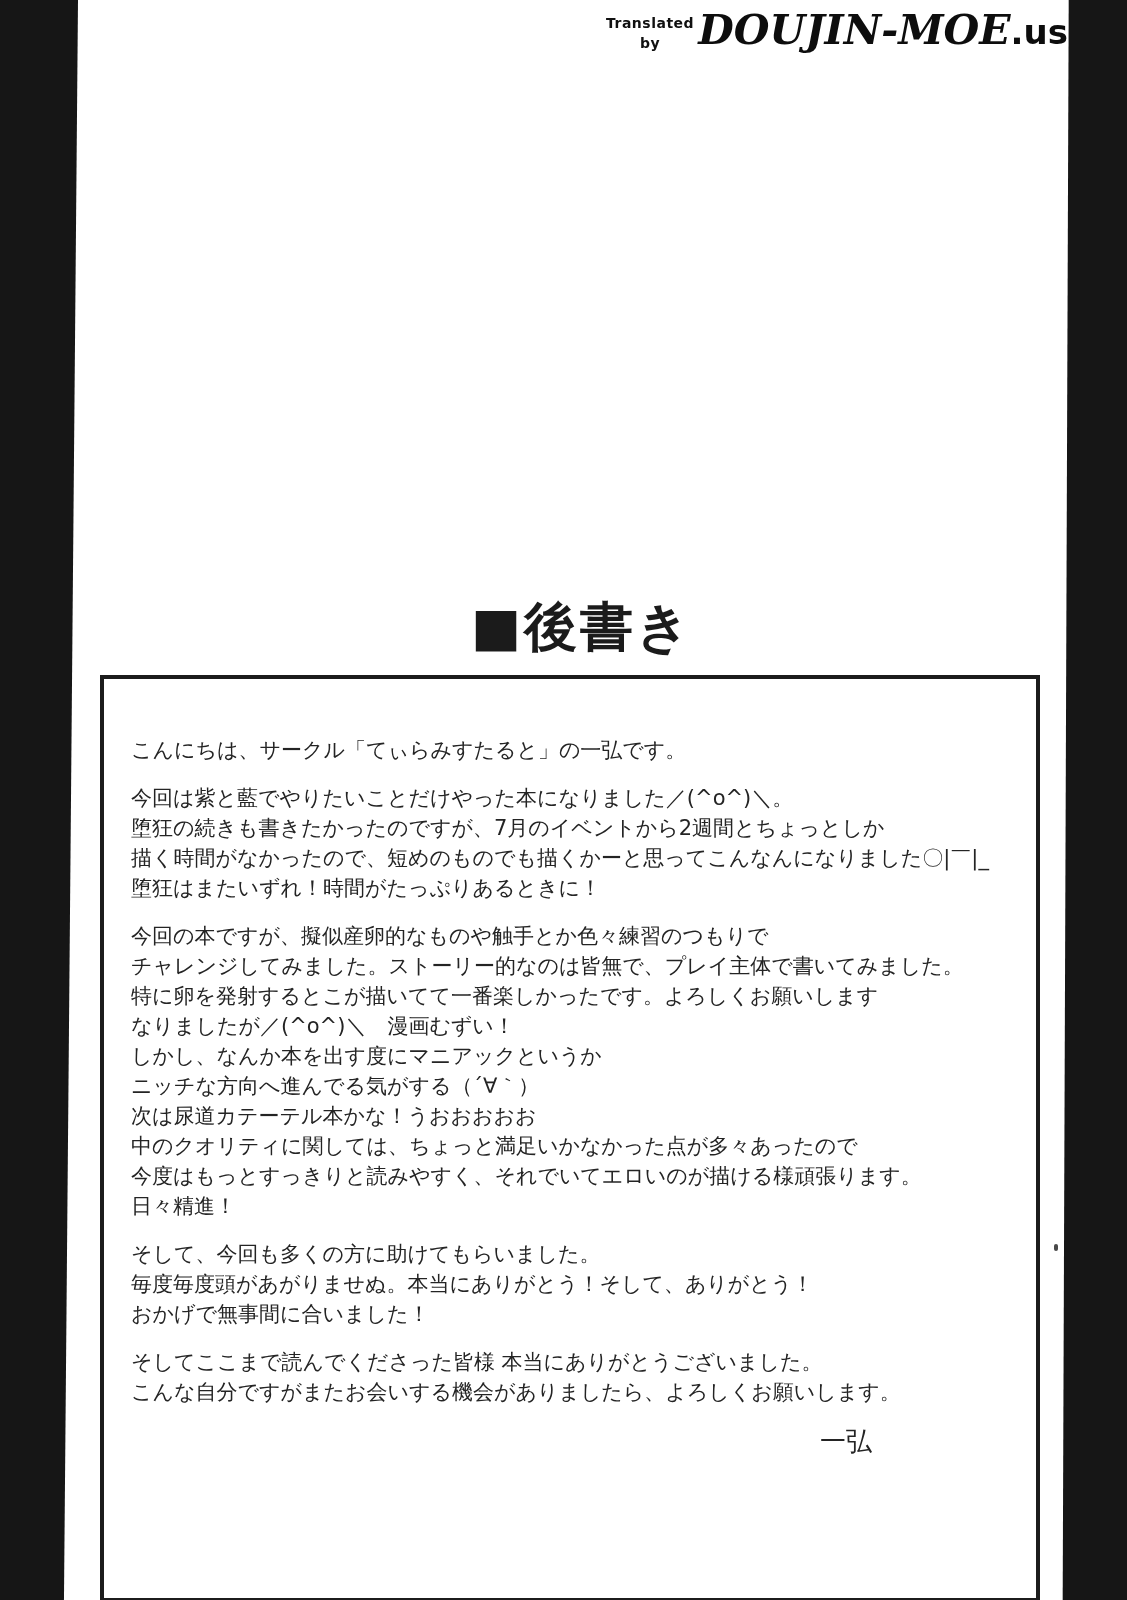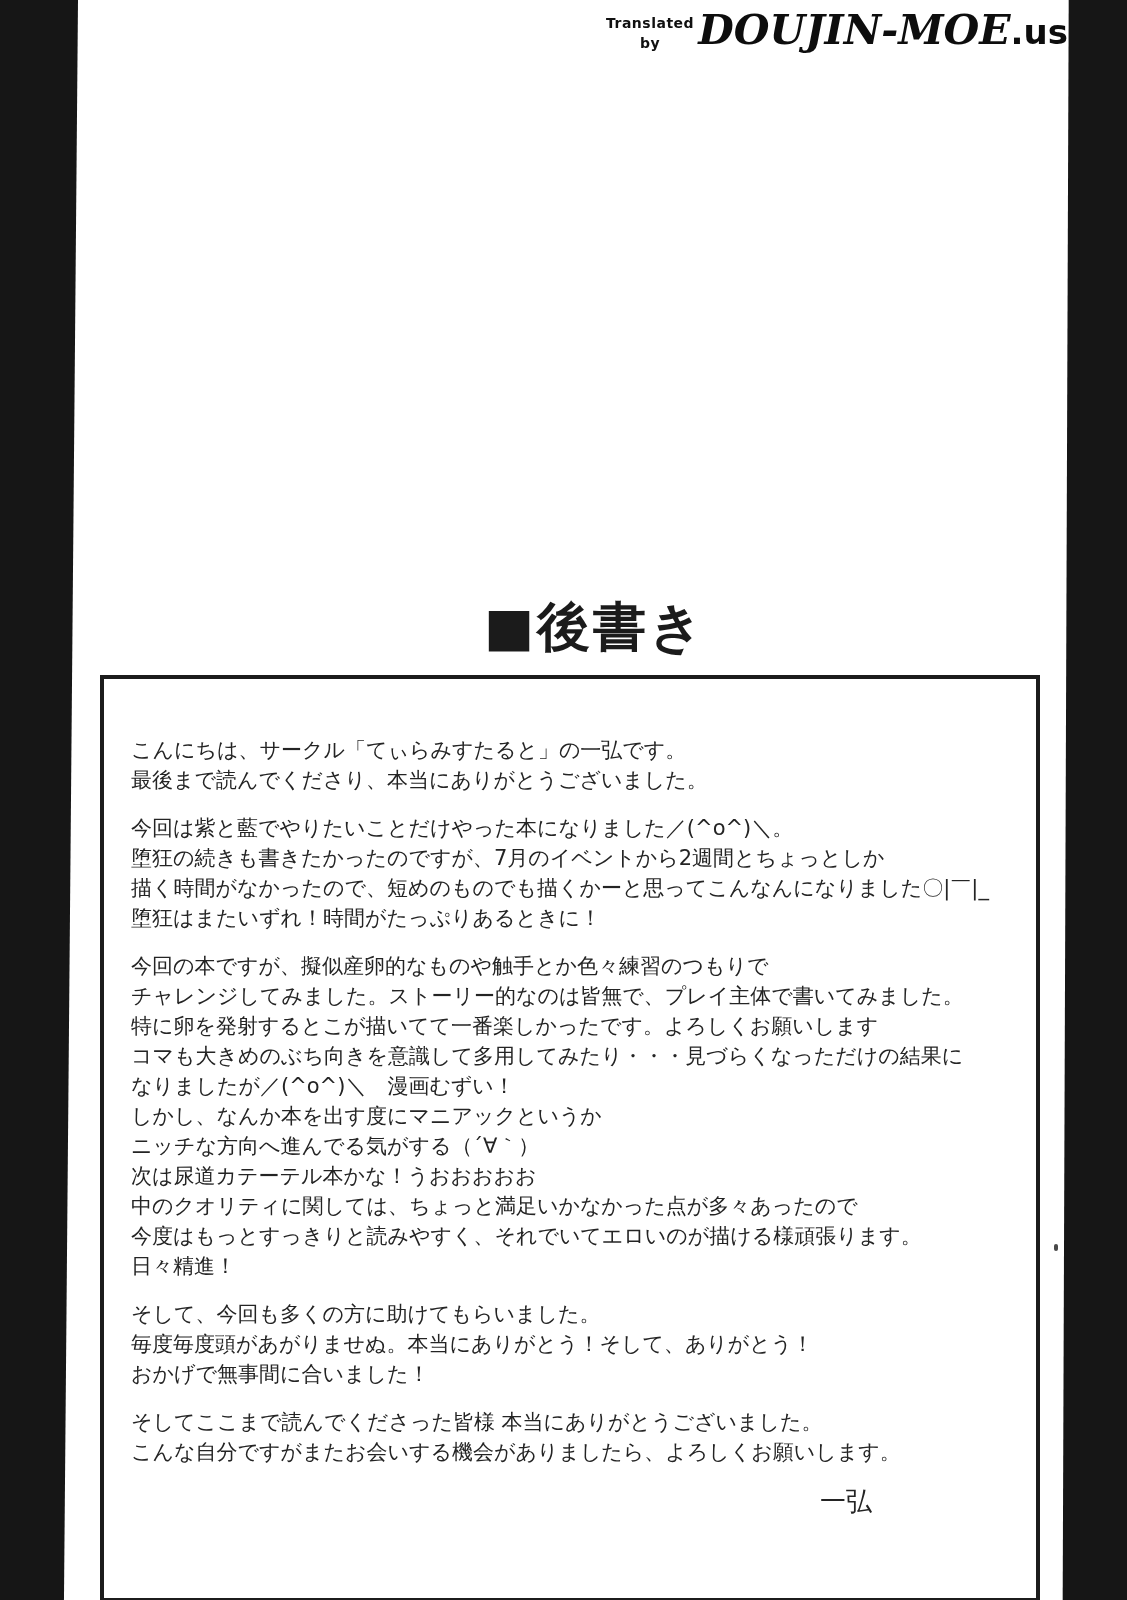--- a/index.html
+++ b/index.html
@@ -46,21 +46,21 @@
     font-weight: bold; font-style: italic;
     font-size: 41px; line-height: 48px;
     letter-spacing: 0px; color: #0d0d0d;
   }
   .logo-suffix {
     font-family: "DejaVu Sans", sans-serif;
     font-weight: bold; font-size: 34px; color: #0d0d0d;
   }
   
   .title {
-    position: absolute; left: 484px; top: 592px;
+    position: absolute; left: 471px; top: 592px;
     margin: 0;
     font-size: 53px; font-weight: bold;
     letter-spacing: 3px; color: #1b1b1b;
     white-space: nowrap;
   }
   
   .box {
     position: absolute; left: 100px; top: 675px;
     width: 940px; height: 927px;
     border: 4px solid #1c1c1c;
@@ -97,35 +97,33 @@
       <span class="logo-main">DOUJIN-MOE</span><span class="logo-suffix">.us</span>
     </div>
   </div>
 
   <h1 class="title">■後書き</h1>
 
   <div class="box">
 
     <div class="para">
       <div class="line">こんにちは、サークル「てぃらみすたると」の一弘です。</div>
-      <div class="line">最後まで読んでくださり、本当にありがとうございました。</div>
     </div>
 
     <div class="para">
       <div class="line">今回は紫と藍でやりたいことだけやった本になりました／(^o^)＼。</div>
       <div class="line">堕狂の続きも書きたかったのですが、7月のイベントから2週間とちょっとしか</div>
       <div class="line">描く時間がなかったので、短めのものでも描くかーと思ってこんなんになりました〇|￣|_</div>
       <div class="line">堕狂はまたいずれ！時間がたっぷりあるときに！</div>
     </div>
 
     <div class="para">
       <div class="line">今回の本ですが、擬似産卵的なものや触手とか色々練習のつもりで</div>
       <div class="line">チャレンジしてみました。ストーリー的なのは皆無で、プレイ主体で書いてみました。</div>
       <div class="line">特に卵を発射するとこが描いてて一番楽しかったです。よろしくお願いします</div>
-      <div class="line">コマも大きめのぶち向きを意識して多用してみたり・・・見づらくなっただけの結果に</div>
       <div class="line">なりましたが／(^o^)＼　漫画むずい！</div>
       <div class="line">しかし、なんか本を出す度にマニアックというか</div>
       <div class="line">ニッチな方向へ進んでる気がする（´∀｀）</div>
       <div class="line">次は尿道カテーテル本かな！うおおおおお</div>
       <div class="line">中のクオリティに関しては、ちょっと満足いかなかった点が多々あったので</div>
       <div class="line">今度はもっとすっきりと読みやすく、それでいてエロいのが描ける様頑張ります。</div>
       <div class="line">日々精進！</div>
     </div>
 
     <div class="para">

